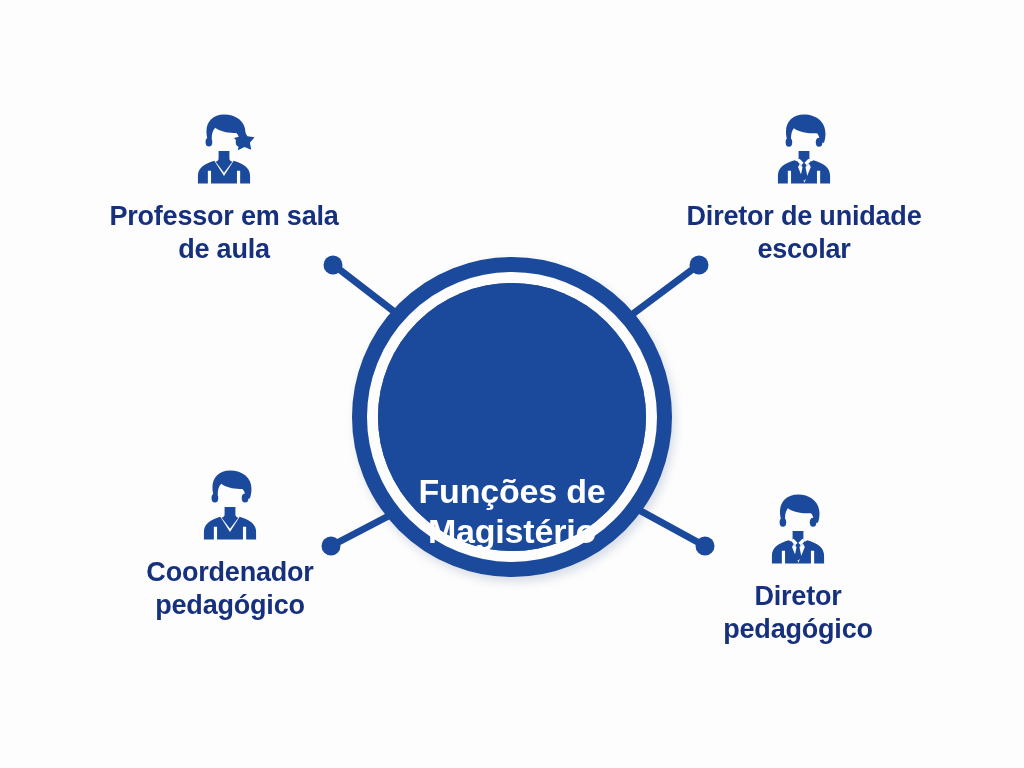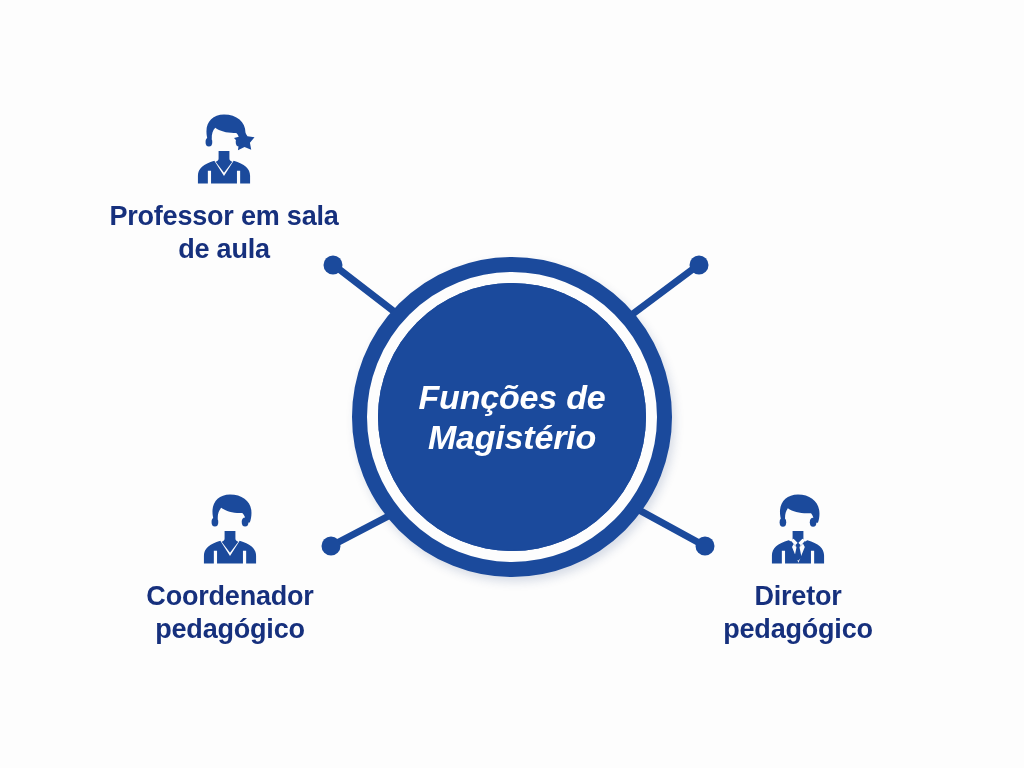--- a/index.html
+++ b/index.html
@@ -52,24 +52,23 @@
   }
   .hub-inner-disc {
     position: absolute;
     left: 26px;
     top: 26px;
     width: 268px;
     height: 268px;
     border-radius: 50%;
     background: #1b4a9c;
     display: flex;
-    align-items: center;
+    align-items: flex-end;
     justify-content: center;
     box-shadow: inset 0 0 0 1px #1b4a9c;
-    font-style: italic;
   }
   .hub-title {
     color: #ffffff;
     font-size: 34px;
     font-weight: bold;
     line-height: 1.18;
     text-align: center;
     letter-spacing: -0.2px;
     padding: 0 14px;
     white-space: pre-line;
@@ -92,21 +91,21 @@
     font-size: 27px;
     font-weight: bold;
     line-height: 1.22;
     letter-spacing: -0.2px;
     white-space: pre-line;
     text-align: center;
   }
 
   #node-professor  { left: 64px;  top: 108px; }
   #node-diretor    { left: 644px; top: 108px; }
-  #node-coordenador{ left: 70px;  top: 488px; }
+  #node-coordenador{ left: 70px;  top: 464px; }
   #node-assessor   { left: 638px; top: 488px; }
 </style>
 </head>
 <body>
 
 <div id="stage">
 
   <svg id="connectors" viewBox="0 0 1024 768">
     <g fill="#1b4a9c" stroke="#1b4a9c" stroke-linecap="round">
 
@@ -152,20 +151,40 @@
         <ellipse cx="68.4" cy="41.5" rx="4.1" ry="5.6"></ellipse>
 
         <path d="M43.4 52.5v9.1c0 2.1-1.3 3.4-3.6 4.1L50 79l10.2-13.3c-2.3-.7-3.6-2-3.6-4.1v-9.1z"></path>
         <path d="M38.2 64.3C25 68 18.2 74 18.2 82.6V92h12.1V76.4h3.9V92h31.6V76.4h3.9V92h12.1v-9.4c0-8.6-6.8-14.6-20-18.3L50 82.8z"></path>
       </g>
     </svg>
     <div class="node-label">Professor em sala
 de aula</div>
   </div>
 
+  <div class="node" id="node-diretor">
+    <svg class="node-icon" viewBox="0 0 100 100">
+      <g fill="#1b4a9c">
+
+        <path d="M50 8c-13.6 0-22 8.8-22 21 0 3.9 .6 7.5 1.7 10.1l4.5-1.5c-.2-5.3 1-9.8 3.5-12.9 6.4 4.6 17.3 7 28.2 6 2.4 2.7 3.6 6.7 3.4 11.4l5 .2c1.2-3 1.9-7.1 1.9-11.2C76.2 17.4 65.4 8 50 8z"></path>
+
+        <ellipse cx="31.6" cy="41.8" rx="4" ry="5.5"></ellipse>
+        <ellipse cx="68.4" cy="41.8" rx="4" ry="5.5"></ellipse>
+
+        <path d="M38.6 63.6C25.2 67.4 18.2 73.4 18.2 82.2V92h12.1V76.4h3.9V92h31.6V76.4h3.9V92h12.1v-9.8c0-8.8-7-14.8-20.4-18.6l-5.7 3.4 2.6 5-7.8 19.1-7.8-19.1 2.6-5z"></path>
+
+        <path d="M43.4 52.5v9.4c0 1.5-.7 2.6-2 3.4L50 74.2l8.6-8.9c-1.3-.8-2-1.9-2-3.4v-9.4z" fill="#1b4a9c"></path>
+        <path d="M44.6 61.8L50 67.4l5.4-5.6 3.6 1.9L50 74.6l-9-10.9z" fill="#fdfdfd"></path>
+
+        <path d="M50 66.4l3.1 3 -1.3 3 2.6 12.3L50 88.6l-4.4-3.9 2.6-12.3 -1.3-3z"></path>
+      </g>
+    </svg>
+    <div class="node-label">Diretor de unidade
+escolar</div>
+  </div>
 
   <div class="node" id="node-coordenador">
     <svg class="node-icon" viewBox="0 0 100 100">
       <g fill="#1b4a9c">
 
         <path d="M50 8c-13.2 0-21.4 8.6-21.4 20.6 0 4.2 .7 8 1.9 10.6l4.6-1.6c-.3-5.6 1.2-10.4 4.3-13.4 5.8 4.4 15.6 6.8 25.6 6.2 2.8 2.6 4.3 6.9 4.1 12l5-.2c1.3-3 2.1-7.6 2.1-12C76.2 17 65.6 8 50 8z"></path>
 
         <ellipse cx="31.6" cy="41.5" rx="4.1" ry="5.6"></ellipse>
         <ellipse cx="68.4" cy="41.5" rx="4.1" ry="5.6"></ellipse>
 

